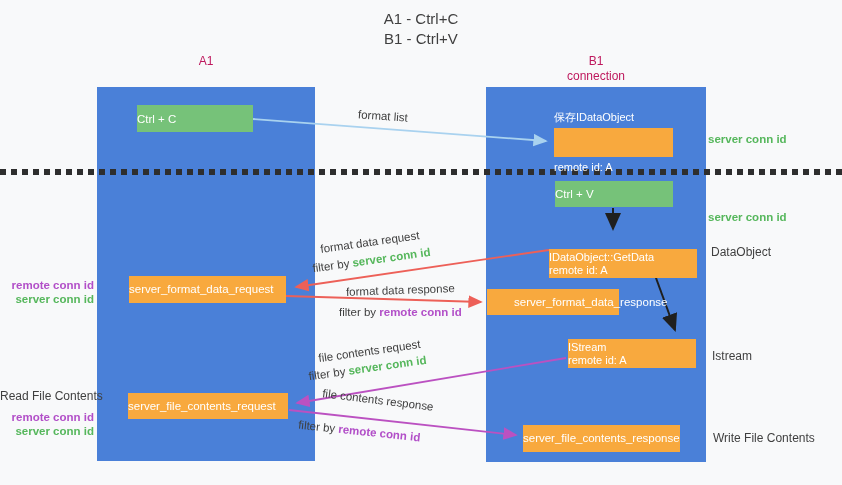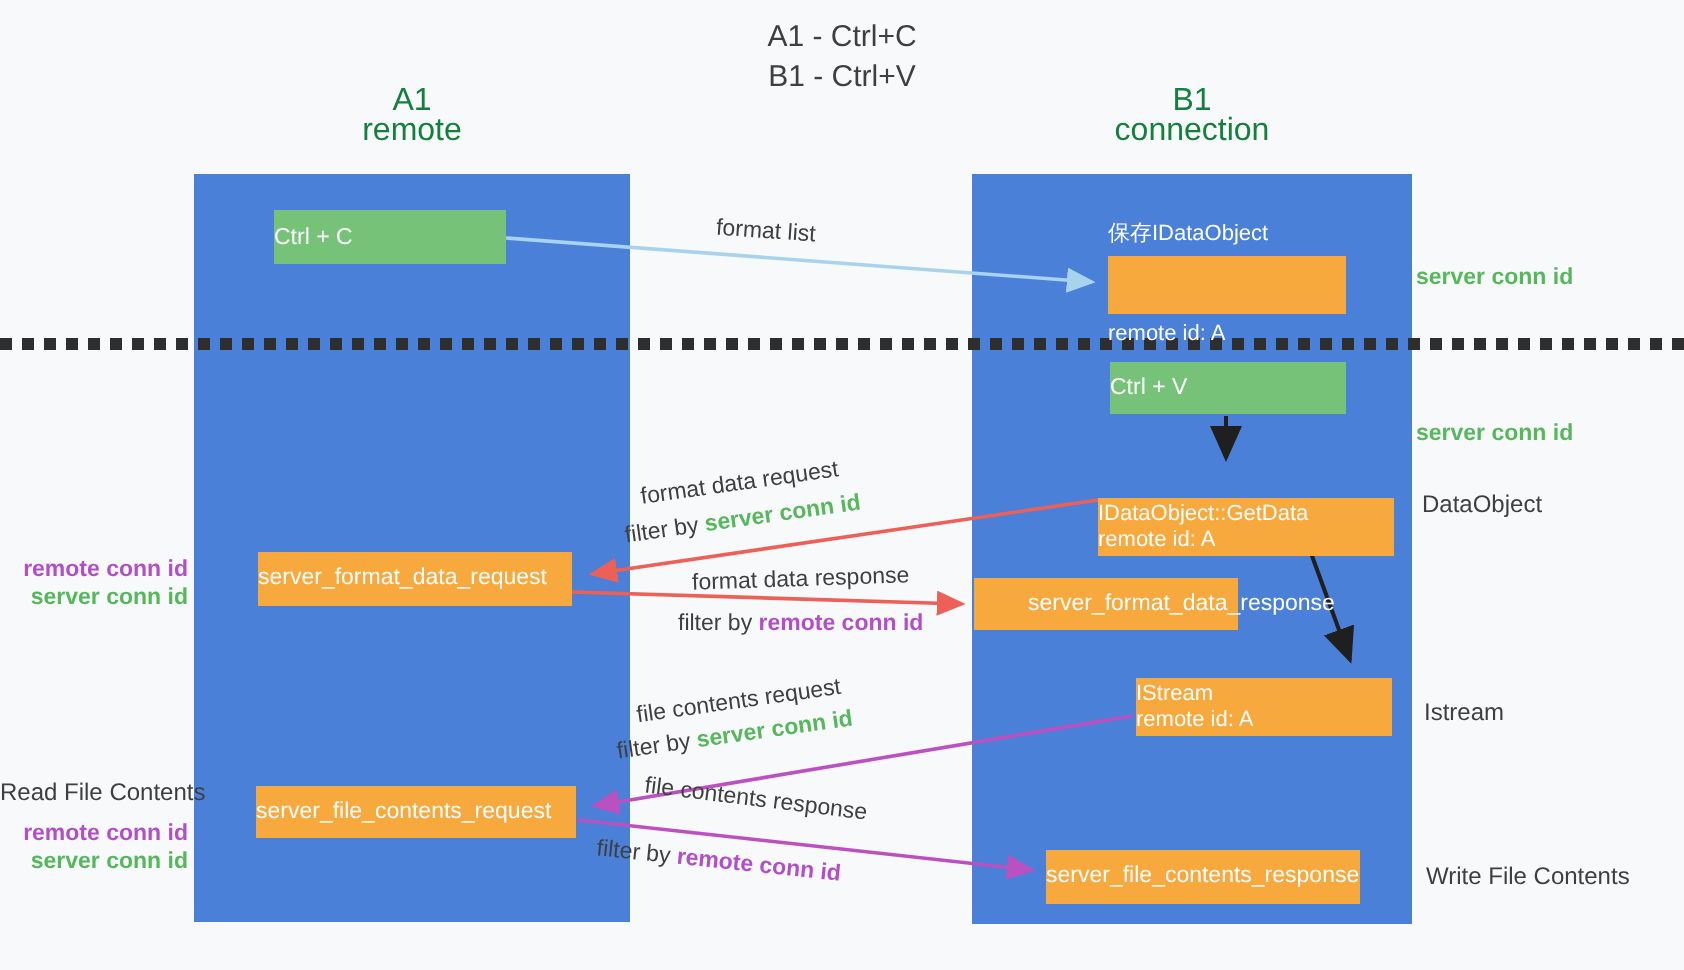--- a/index.html
+++ b/index.html
@@ -10,21 +10,21 @@
   }
   *{margin:0;padding:0;box-sizing:border-box;}
   html,body{width:842px;height:485px;}
   body{
     font-family:"Liberation Sans","DejaVu Sans",sans-serif;
     background:var(--bg); position:relative; overflow:hidden;
   }
   .abs{position:absolute;}
   .title{left:0;top:9px;width:842px;text-align:center;color:var(--text-dark);
          font-size:15px;line-height:20px;}
-  .lane-header{top:43px;text-align:center;color:#15803d;font-size:16px;line-height:15px;}
+  .lane-header{top:54px;text-align:center;color:#be185d;font-size:12px;line-height:15px;}
   .lane{background:var(--lane-blue);}
   .node{color:#fff;display:flex;flex-direction:column;align-items:flex-start;
         justify-content:center;text-align:center;z-index:3;}
   .node.green{background:var(--box-green);font-size:11.5px;}
   .node.orange{background:var(--box-orange);font-size:11px;line-height:13px;}
   .node.single{font-size:11.5px;}
   .arrow-label{color:var(--text-dark);font-size:11.5px;white-space:nowrap;
                text-align:center;z-index:4;transform-origin:center;}
   .side-green{color:var(--text-green);font-weight:bold;font-size:11.5px;white-space:nowrap;}
   .side-purple{color:var(--text-purple);font-weight:bold;font-size:11.5px;white-space:nowrap;}
@@ -39,21 +39,20 @@
 </head>
 <body>
 
 <div class="abs title">
   <div>A1 - Ctrl+C</div>
   <div>B1 - Ctrl+V</div>
 </div>
 
 <div class="abs lane-header" style="left:97px;width:218px;">
   <div>A1</div>
-  <div>remote</div>
 </div>
 <div class="abs lane-header" style="left:486px;width:220px;">
   <div>B1</div>
   <div>connection</div>
 </div>
 
 <div class="abs lane" style="left:97px;top:87px;width:218px;height:374px;"></div>
 <div class="abs lane" style="left:486px;top:87px;width:220px;height:375px;"></div>
 
 <div class="abs dotted"></div>

